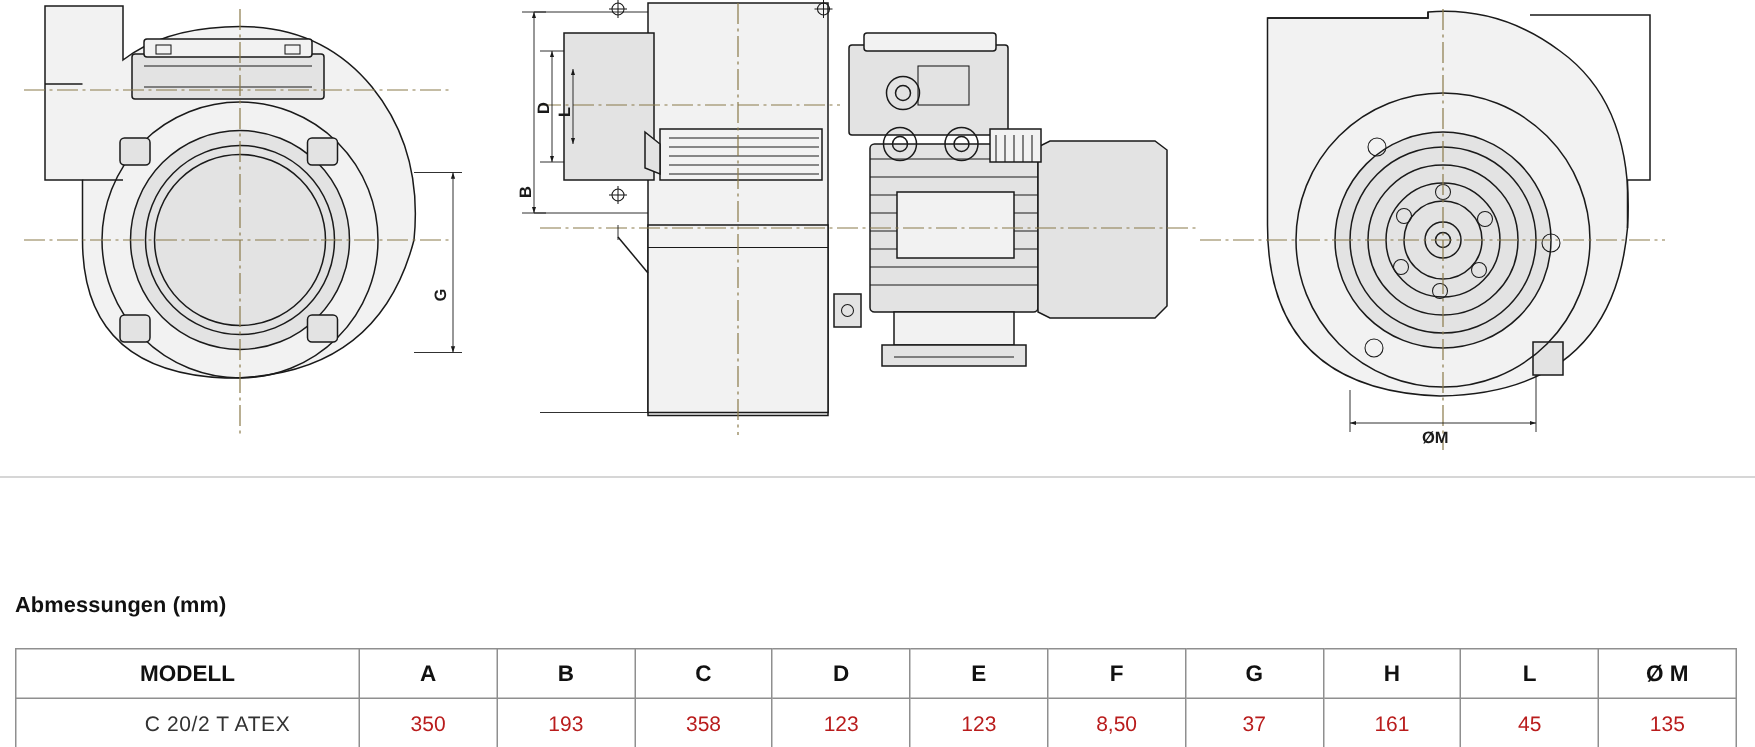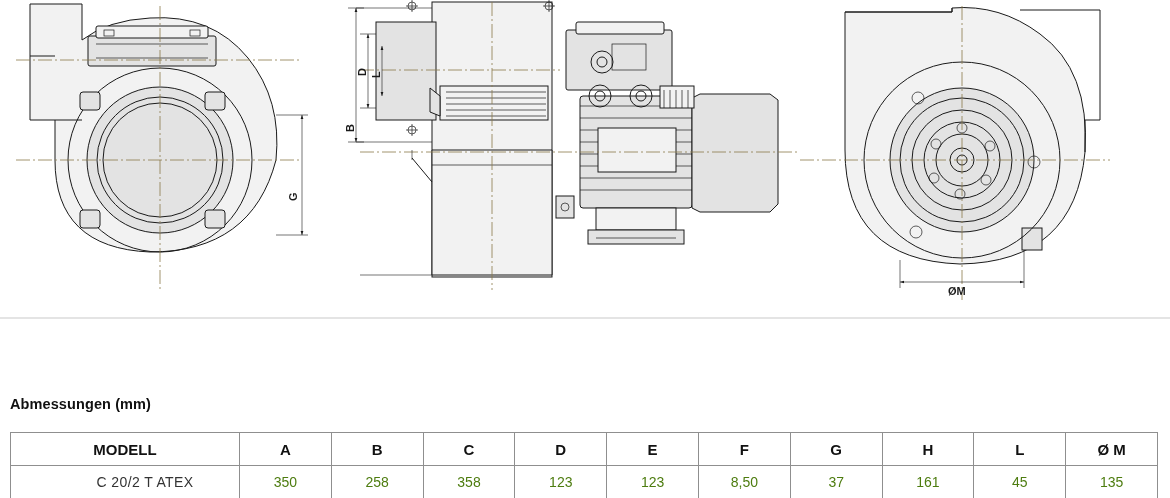--- a/index.html
+++ b/index.html
@@ -47,21 +47,21 @@
   }
   table.dims {
     border-collapse: collapse;
     width: 1148px;
     table-layout: fixed;
   }
   table.dims th, table.dims td {
     border: 1px solid #8f8f8f;
     text-align: center;
     font-size: 14px;
-    color: #4d7c0f;
+    color: #b91c1c;
     height: 32px;
     padding: 0;
     font-weight: normal;
     background: #ffffff;
   }
   table.dims th {
     font-weight: bold;
     font-size: 15px;
     color: #111;
   }
@@ -286,21 +286,21 @@
           <th>G</th>
           <th>H</th>
           <th>L</th>
           <th>Ø M</th>
         </tr>
       </thead>
       <tbody>
         <tr>
           <td class="model-col">C 20/2  T ATEX</td>
           <td>350</td>
-          <td>258</td>
+          <td>193</td>
           <td>358</td>
           <td>123</td>
           <td>123</td>
           <td>8,50</td>
           <td>37</td>
           <td>161</td>
           <td>45</td>
           <td>135</td>
         </tr>
       </tbody>

